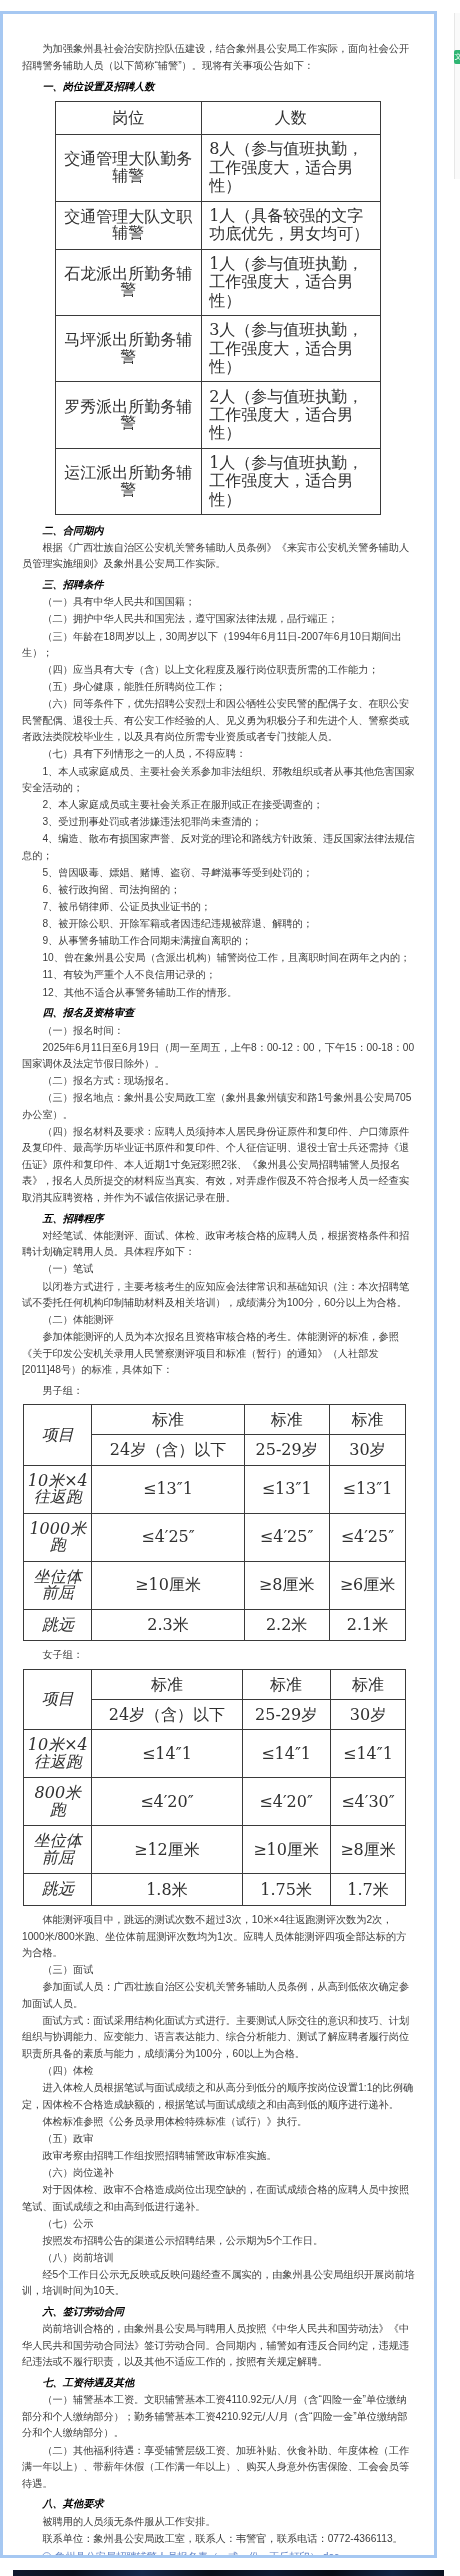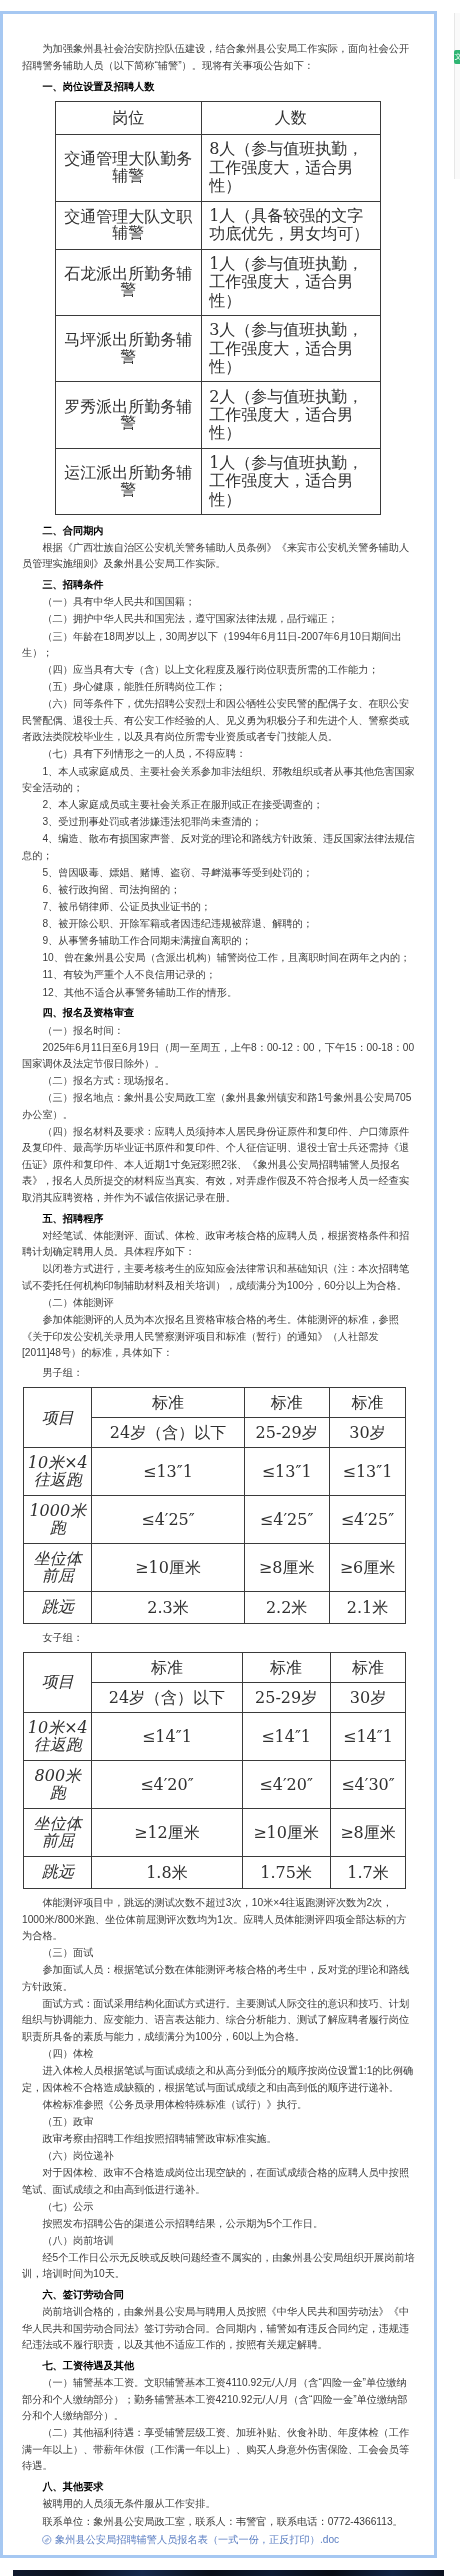--- a/index.html
+++ b/index.html
@@ -10,21 +10,21 @@
   }
   .card{
     position:absolute;left:0;top:11.4px;width:437px;height:2547px;
     box-sizing:border-box;background:#ffffff;
     border:3.2px solid #a6c8f2;
     padding:27px 19px 0 19px;
     overflow:hidden;
     font-size:10.2px;color:#3b3b3b;
   }
   .p{margin:0 0 0.6px 0;text-indent:2em;line-height:16.5px;}
-  .hd{margin:3.2px 0 1.3px 0;text-indent:2em;line-height:17px;font-weight:bold;color:#000000;}
+  .hd{margin:3.2px 0 1.3px 0;text-indent:2em;line-height:17px;font-weight:bold;color:#000000;font-style:italic;}
   .tbl{border-collapse:collapse;}
   .tbl td,.tbl th{border:0.6px solid #3a3a3a;font-weight:normal;font-size:16px;color:#303030;
     font-family:"DejaVu Serif",serif;}
   .post{width:326px;margin:6.3px 0 6.3px 33px;}
   .post th{padding:5.7px 3.8px;text-align:center;}
   .post td.c1{width:137px;text-align:center;padding:6.3px 3.8px;line-height:16.5px;}
   .post td.c2{text-align:left;padding:5.1px 7.6px;line-height:18.4px;}
   .fit{width:383px;margin:5.1px 0 6.3px 1.3px;text-align:center;}
   .fit td{padding:7px 2.5px;line-height:15.2px;}
   .fit td.lbl{width:62px;line-height:16.5px;font-style:italic;}
@@ -117,20 +117,21 @@
 
   <p class="hd">四、报名及资格审查</p>
   <p class="p">（一）报名时间：</p>
   <p class="p">2025年6月11日至6月19日（周一至周五，上午8：00-12：00，下午15：00-18：00国家调休及法定节假日除外）。</p>
   <p class="p">（二）报名方式：现场报名。</p>
   <p class="p">（三）报名地点：象州县公安局政工室（象州县象州镇安和路1号象州县公安局705办公室）。</p>
   <p class="p">（四）报名材料及要求：应聘人员须持本人居民身份证原件和复印件、户口簿原件及复印件、最高学历毕业证书原件和复印件、个人征信证明、退役士官士兵还需持《退伍证》原件和复印件、本人近期1寸免冠彩照2张、《象州县公安局招聘辅警人员报名表》，报名人员所提交的材料应当真实、有效，对弄虚作假及不符合报考人员一经查实取消其应聘资格，并作为不诚信依据记录在册。</p>
 
   <p class="hd">五、招聘程序</p>
   <p class="p">对经笔试、体能测评、面试、体检、政审考核合格的应聘人员，根据资格条件和招聘计划确定聘用人员。具体程序如下：</p>
+  <p class="p">（一）笔试</p>
   <p class="p">以闭卷方式进行，主要考核考生的应知应会法律常识和基础知识（注：本次招聘笔试不委托任何机构印制辅助材料及相关培训），成绩满分为100分，60分以上为合格。</p>
   <p class="p">（二）体能测评</p>
   <p class="p">参加体能测评的人员为本次报名且资格审核合格的考生。体能测评的标准，参照《关于印发公安机关录用人民警察测评项目和标准（暂行）的通知》（人社部发[2011]48号）的标准，具体如下：</p>
 
   <p class="p grp">男子组：</p>
   <table class="tbl fit">
     <tbody>
         <tr>
       <td class="lbl" rowspan="2">项目</td>
       <td>标准</td>
@@ -205,21 +206,21 @@
       <td class="lbl">跳远</td>
       <td>1.8米</td>
       <td>1.75米</td>
       <td>1.7米</td>
     </tr>
   </tbody>
     </table>
 
   <p class="p">体能测评项目中，跳远的测试次数不超过3次，10米×4往返跑测评次数为2次，1000米/800米跑、坐位体前屈测评次数均为1次。应聘人员体能测评四项全部达标的方为合格。</p>
   <p class="p">（三）面试</p>
-  <p class="p">参加面试人员：根据笔试分数在体能测评考核合格的考生中，反对党的理论和路线方针政策。</p>
+  <p class="p">参加面试人员：广西壮族自治区公安机关警务辅助人员条例，从高到低依次确定参加面试人员。</p>
   <p class="p">面试方式：面试采用结构化面试方式进行。主要测试人际交往的意识和技巧、计划组织与协调能力、应变能力、语言表达能力、综合分析能力、测试了解应聘者履行岗位职责所具备的素质与能力，成绩满分为100分，60以上为合格。</p>
   <p class="p">（四）体检</p>
   <p class="p">进入体检人员根据笔试与面试成绩之和从高分到低分的顺序按岗位设置1:1的比例确定，因体检不合格造成缺额的，根据笔试与面试成绩之和由高到低的顺序进行递补。</p>
   <p class="p">体检标准参照《公务员录用体检特殊标准（试行）》执行。</p>
   <p class="p">（五）政审</p>
   <p class="p">政审考察由招聘工作组按照招聘辅警政审标准实施。</p>
   <p class="p">（六）岗位递补</p>
   <p class="p">对于因体检、政审不合格造成岗位出现空缺的，在面试成绩合格的应聘人员中按照笔试、面试成绩之和由高到低进行递补。</p>
   <p class="p">（七）公示</p>
   <p class="p">按照发布招聘公告的渠道公示招聘结果，公示期为5个工作日。</p>

